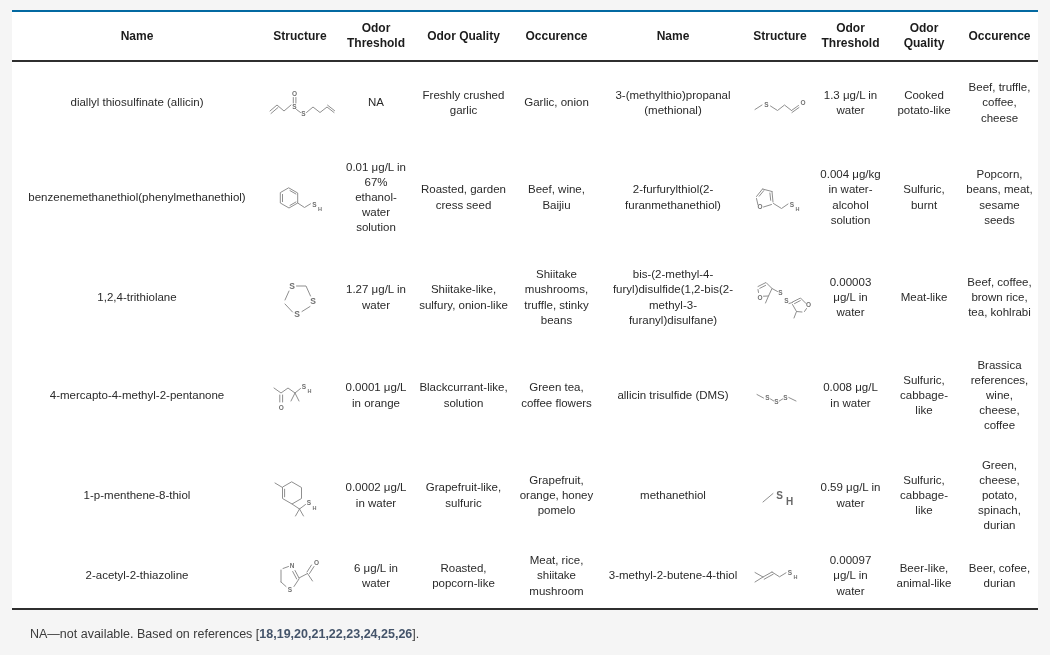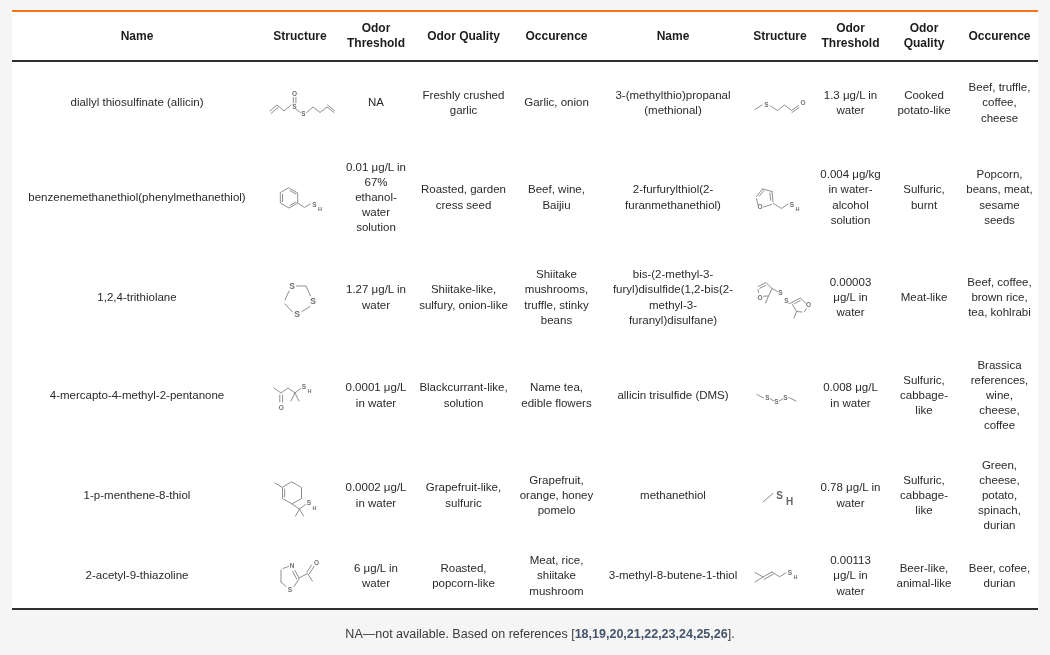--- a/index.html
+++ b/index.html
@@ -12,21 +12,21 @@
   }
   .card{
     margin:10px 0 0 12px;
     width:1026px;
     background:#ffffff;
   }
   table.odor{
     border-collapse:collapse;
     table-layout:fixed;
     width:1026px;
-    border-top:2px solid #f97316;
+    border-top:2px solid #0369a1;
     border-bottom:2px solid #2f2f2f;
     background:#ffffff;
   }
   thead tr{height:50px;border-bottom:2px solid #2f2f2f;}
   th{
     font-size:12px;font-weight:bold;color:#1c1c1c;
     text-align:center;vertical-align:middle;
     padding:2px 5px;line-height:1.25;
   }
   td{
@@ -45,21 +45,20 @@
   svg.skel{display:block;margin:0 auto;}
   svg.skel path{stroke:#8f8f8f;stroke-width:1;fill:none;stroke-linecap:round;stroke-linejoin:round;}
   svg.skel text{fill:#6f6f6f;font-size:6.5px;font-weight:600;font-family:"Liberation Sans",sans-serif;}
   svg.skel text.sub{font-size:5.5px;}
   svg.skel text.big{font-size:8.5px;}
   svg.skel text.big2{font-size:10px;fill:#666;}
   .footnote{
     margin:17px 0 15px 30px;
     font-size:12.5px;
     color:#3b3b3b;
-    text-align:center;
   }
   .ref{color:#44546a;font-weight:bold;text-decoration:none;cursor:pointer;}
   .refsep{color:#44546a;font-weight:bold;}
 </style>
 </head>
 <body>
 
 <div class="card">
 <table class="odor">
   <colgroup>
@@ -167,21 +166,21 @@
           <text x="21" y="40" text-anchor="middle" class="big">S</text>
           <path d="M20.5,9 L30,9 L34.5,19"></path>
           <path d="M34,29.5 L26,34.5"></path>
           <path d="M16.5,35 L9,27"></path>
           <path d="M9,23 L13,14"></path>
         </svg>
       </td>
       <td>1.27 μg/L in water</td>
       <td>Shiitake-like, sulfury, onion-like</td>
       <td>Shiitake mushrooms, truffle, stinky beans</td>
-      <td>bis-(2-methyl-3-furyl)disulfide(1,2-bis(2-methyl-3-furanyl)disulfane)</td>
+      <td>bis-(2-methyl-4-furyl)disulfide(1,2-bis(2-methyl-3-furanyl)disulfane)</td>
       <td>
         <svg class="skel" width="64" height="46" viewBox="0 0 64 46">
           <path d="M7,11.5 L15,7.5 L21,13.5 L17.5,21 L12.5,21.2"></path>
           <path d="M7.5,17.5 L7,14.5"></path>
           <path d="M8.8,13.3 L14.6,10.4"></path>
           <text x="9" y="24.5" text-anchor="middle">O</text>
           <path d="M17.5,21 L14.5,28"></path>
           <path d="M21,13.5 L26.5,16.5"></path>
           <text x="29.5" y="20" text-anchor="middle">S</text>
           <text x="35.5" y="27.5" text-anchor="middle">S</text>
@@ -204,23 +203,23 @@
         <svg class="skel" width="62" height="36" viewBox="0 0 62 36">
           <path d="M5,10 L12,15 L19,10 L26,15"></path>
           <path d="M10.8,17 L10.8,24 M13.6,17 L13.6,24"></path>
           <text x="12.2" y="31.5" text-anchor="middle">O</text>
           <path d="M26,15 L22,23 M26,15 L30,23"></path>
           <path d="M26,15 L31.5,10.5"></path>
           <text x="35" y="10.5" text-anchor="middle">S</text>
           <text x="40.5" y="15" text-anchor="middle" class="sub">H</text>
         </svg>
       </td>
-      <td>0.0001 μg/L in water</td>
+      <td>0.0001 μg/L in orange</td>
       <td>Blackcurrant-like, solution</td>
-      <td>Name tea, edible flowers</td>
+      <td>Green tea, coffee flowers</td>
       <td>allicin trisulfide (DMS)</td>
       <td>
         <svg class="skel" width="54" height="20" viewBox="0 0 54 20">
           <path d="M4,8.5 L10.5,12"></path>
           <text x="14.5" y="13.5" text-anchor="middle">S</text>
           <text x="23.5" y="17.5" text-anchor="middle">S</text>
           <text x="32.5" y="13.5" text-anchor="middle">S</text>
           <path d="M17.5,13 L20.8,15 M26.3,15 L29.6,13"></path>
           <path d="M35.8,11.5 L43,15"></path>
         </svg>
@@ -248,56 +247,56 @@
       <td>Grapefruit-like, sulfuric</td>
       <td>Grapefruit, orange, honey pomelo</td>
       <td>methanethiol</td>
       <td>
         <svg class="skel" width="44" height="24" viewBox="0 0 44 24">
           <path d="M5,18 L15,9.5"></path>
           <text x="21.5" y="14.5" text-anchor="middle" class="big2">S</text>
           <text x="31.5" y="20.5" text-anchor="middle" class="big2">H</text>
         </svg>
       </td>
-      <td>0.78 μg/L in water</td>
+      <td>0.59 μg/L in water</td>
       <td>Sulfuric, cabbage-like</td>
       <td>Green, cheese, potato, spinach, durian</td>
     </tr>
 
     <tr class="rh6">
-      <td>2-acetyl-9-thiazoline</td>
+      <td>2-acetyl-2-thiazoline</td>
       <td>
         <svg class="skel" width="54" height="40" viewBox="0 0 54 40">
           <text x="19" y="12" text-anchor="middle">N</text>
           <text x="17" y="35.5" text-anchor="middle">S</text>
           <path d="M8,14 L8,26"></path>
           <path d="M8,26 L13,30.5"></path>
           <path d="M21,30.5 L26,23"></path>
           <path d="M26,22 L22,14.5 M23.7,23 L19.7,15.5"></path>
           <path d="M15.5,10.5 L10,12.5"></path>
           <path d="M26,22 L34.5,17.5"></path>
           <path d="M34,16 L38.5,9 M36.5,17.5 L41,10.5"></path>
           <text x="43.5" y="8.5" text-anchor="middle">O</text>
           <path d="M34.5,17.5 L39.5,25"></path>
         </svg>
       </td>
       <td>6 μg/L in water</td>
       <td>Roasted, popcorn-like</td>
       <td>Meat, rice, shiitake mushroom</td>
-      <td>3-methyl-8-butene-1-thiol</td>
+      <td>3-methyl-2-butene-4-thiol</td>
       <td>
         <svg class="skel" width="58" height="28" viewBox="0 0 58 28">
           <path d="M12,15 L4,10.5 M12,15 L4,20"></path>
           <path d="M12,15 L21,10 M13.2,17.2 L22.2,12.2"></path>
           <path d="M21,10 L28.5,14.8 L35,10.8"></path>
           <text x="38.8" y="12.5" text-anchor="middle">S</text>
           <text x="44.5" y="17" text-anchor="middle" class="sub">H</text>
         </svg>
       </td>
-      <td>0.00113 μg/L in water</td>
+      <td>0.00097 μg/L in water</td>
       <td>Beer-like, animal-like</td>
       <td>Beer, cofee, durian</td>
     </tr>
 
   </tbody>
 </table>
 </div>
 
 <div class="footnote">
   <span>NA—not available. Based on references [</span><a class="ref">18</a><span class="refsep">,</span><a class="ref">19</a><span class="refsep">,</span><a class="ref">20</a><span class="refsep">,</span><a class="ref">21</a><span class="refsep">,</span><a class="ref">22</a><span class="refsep">,</span><a class="ref">23</a><span class="refsep">,</span><a class="ref">24</a><span class="refsep">,</span><a class="ref">25</a><span class="refsep">,</span><a class="ref">26</a><span>].</span>

